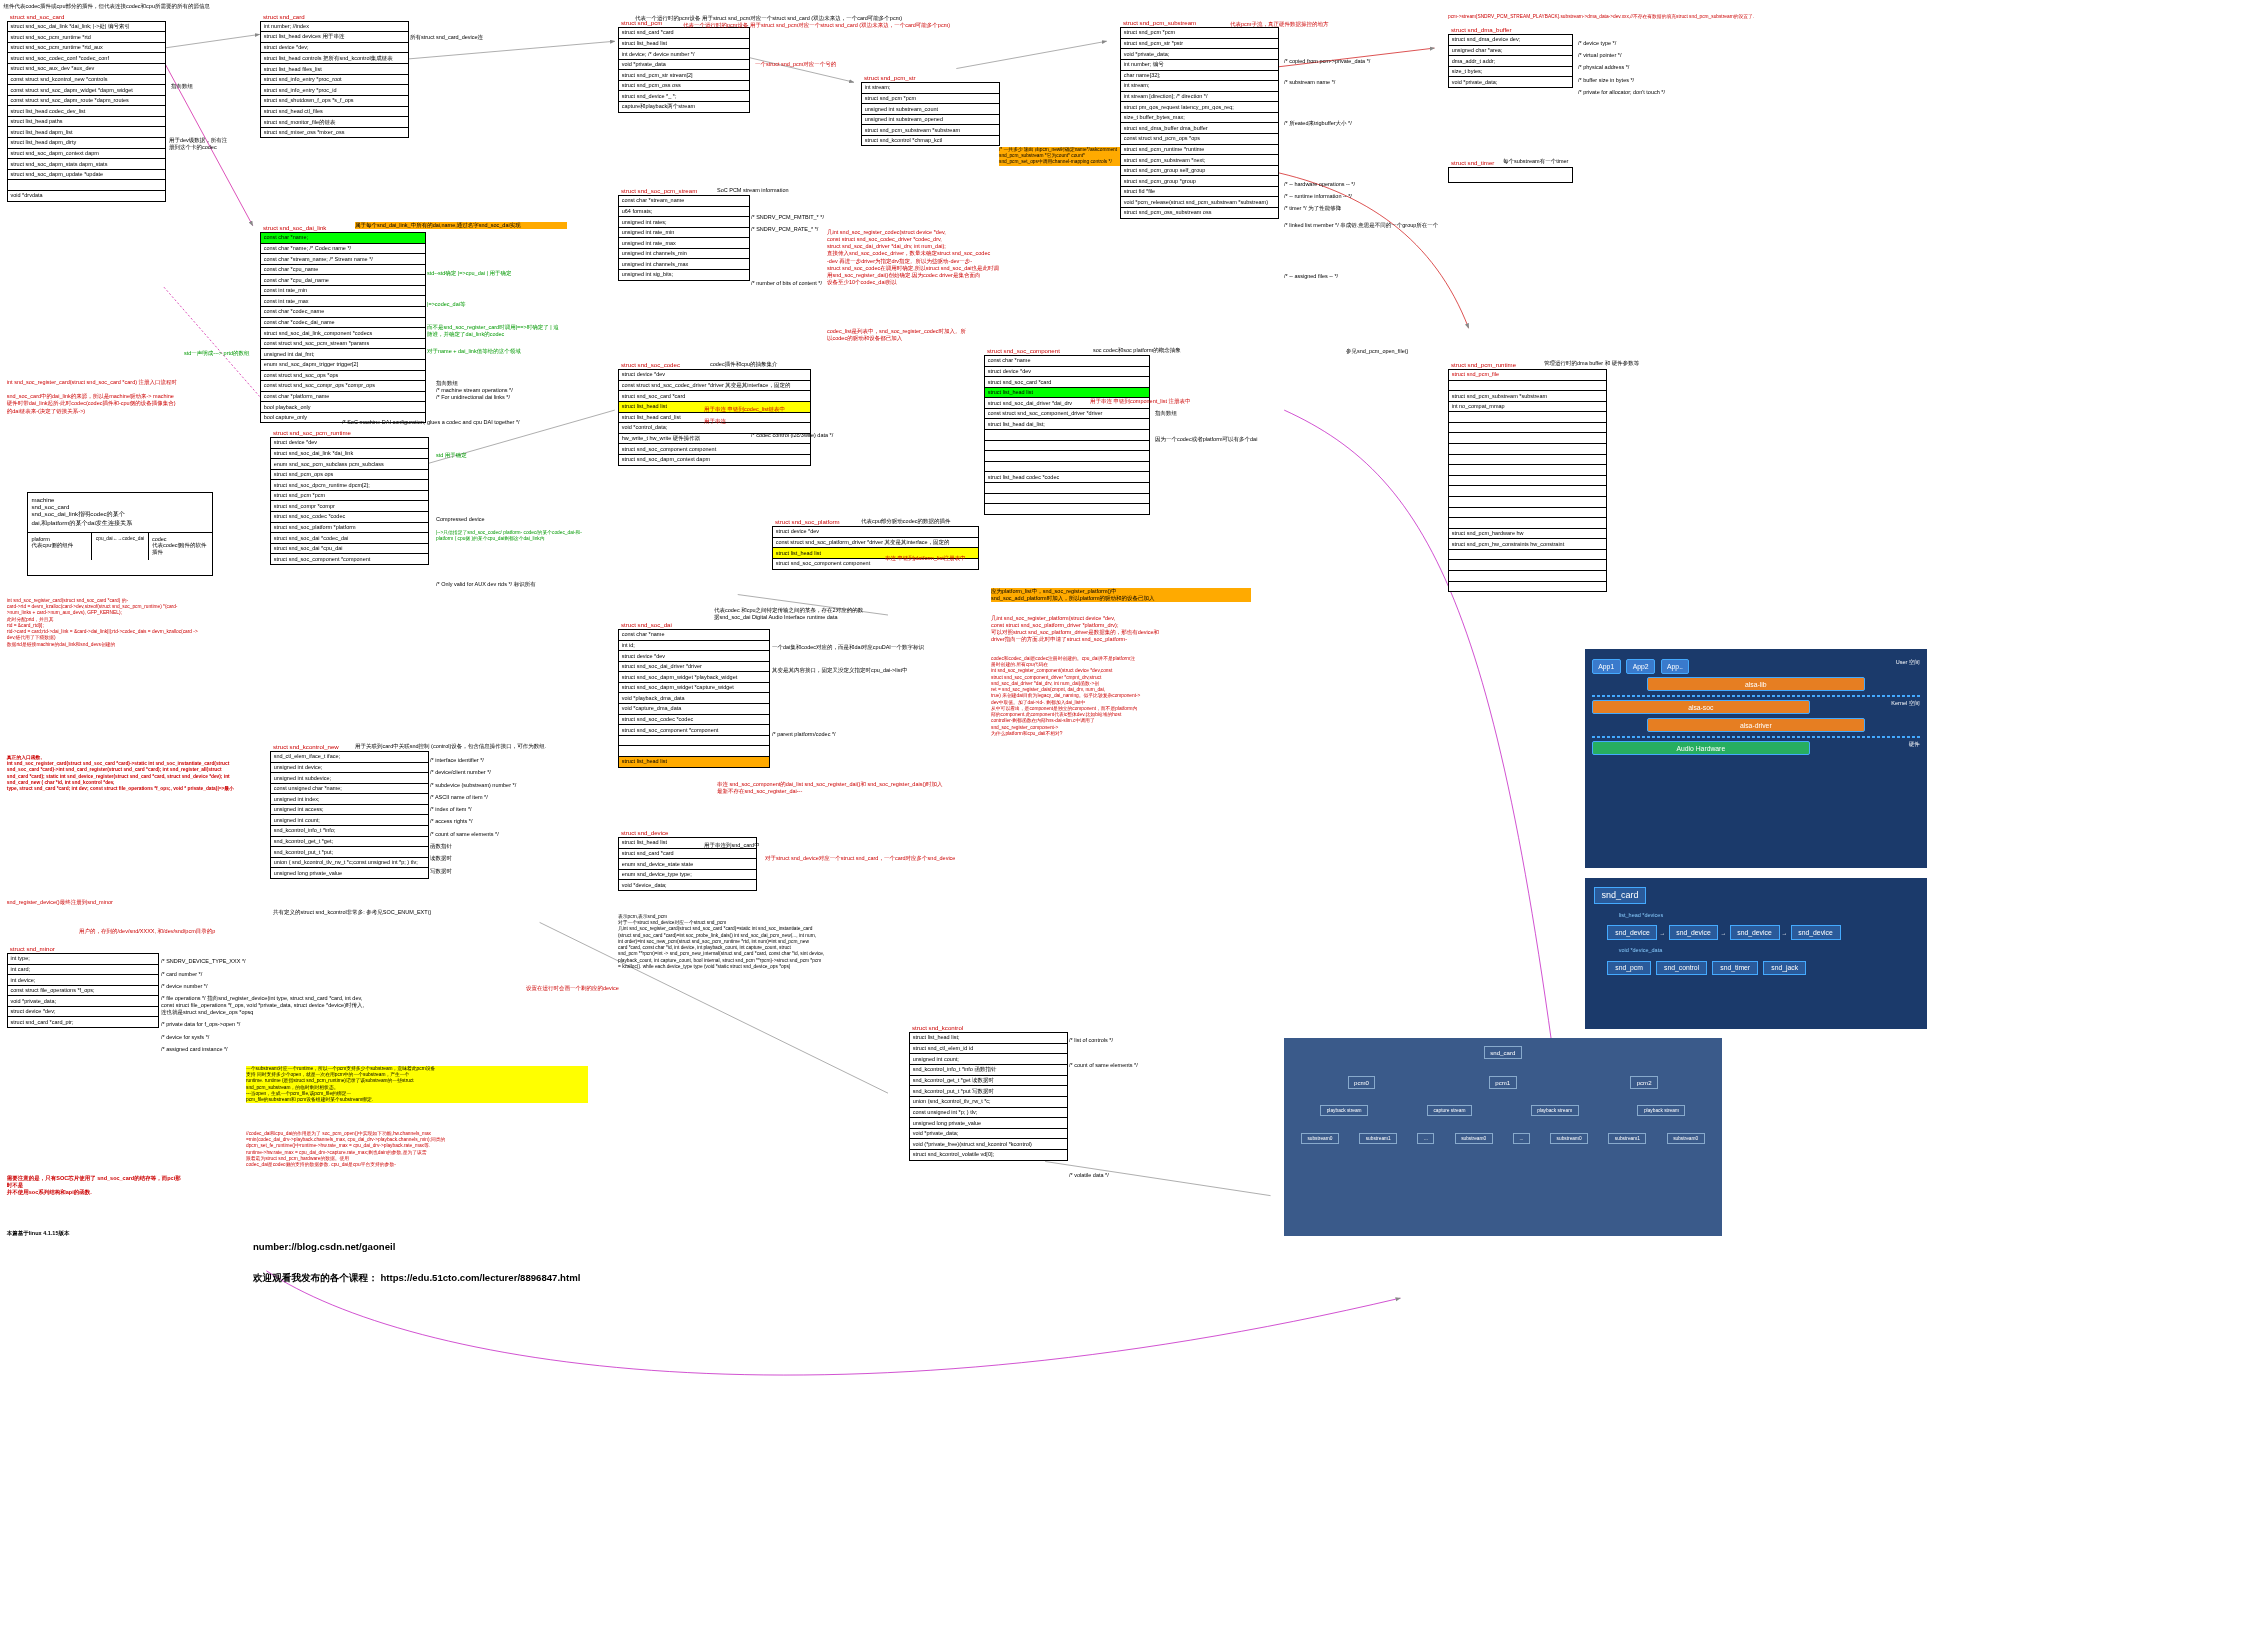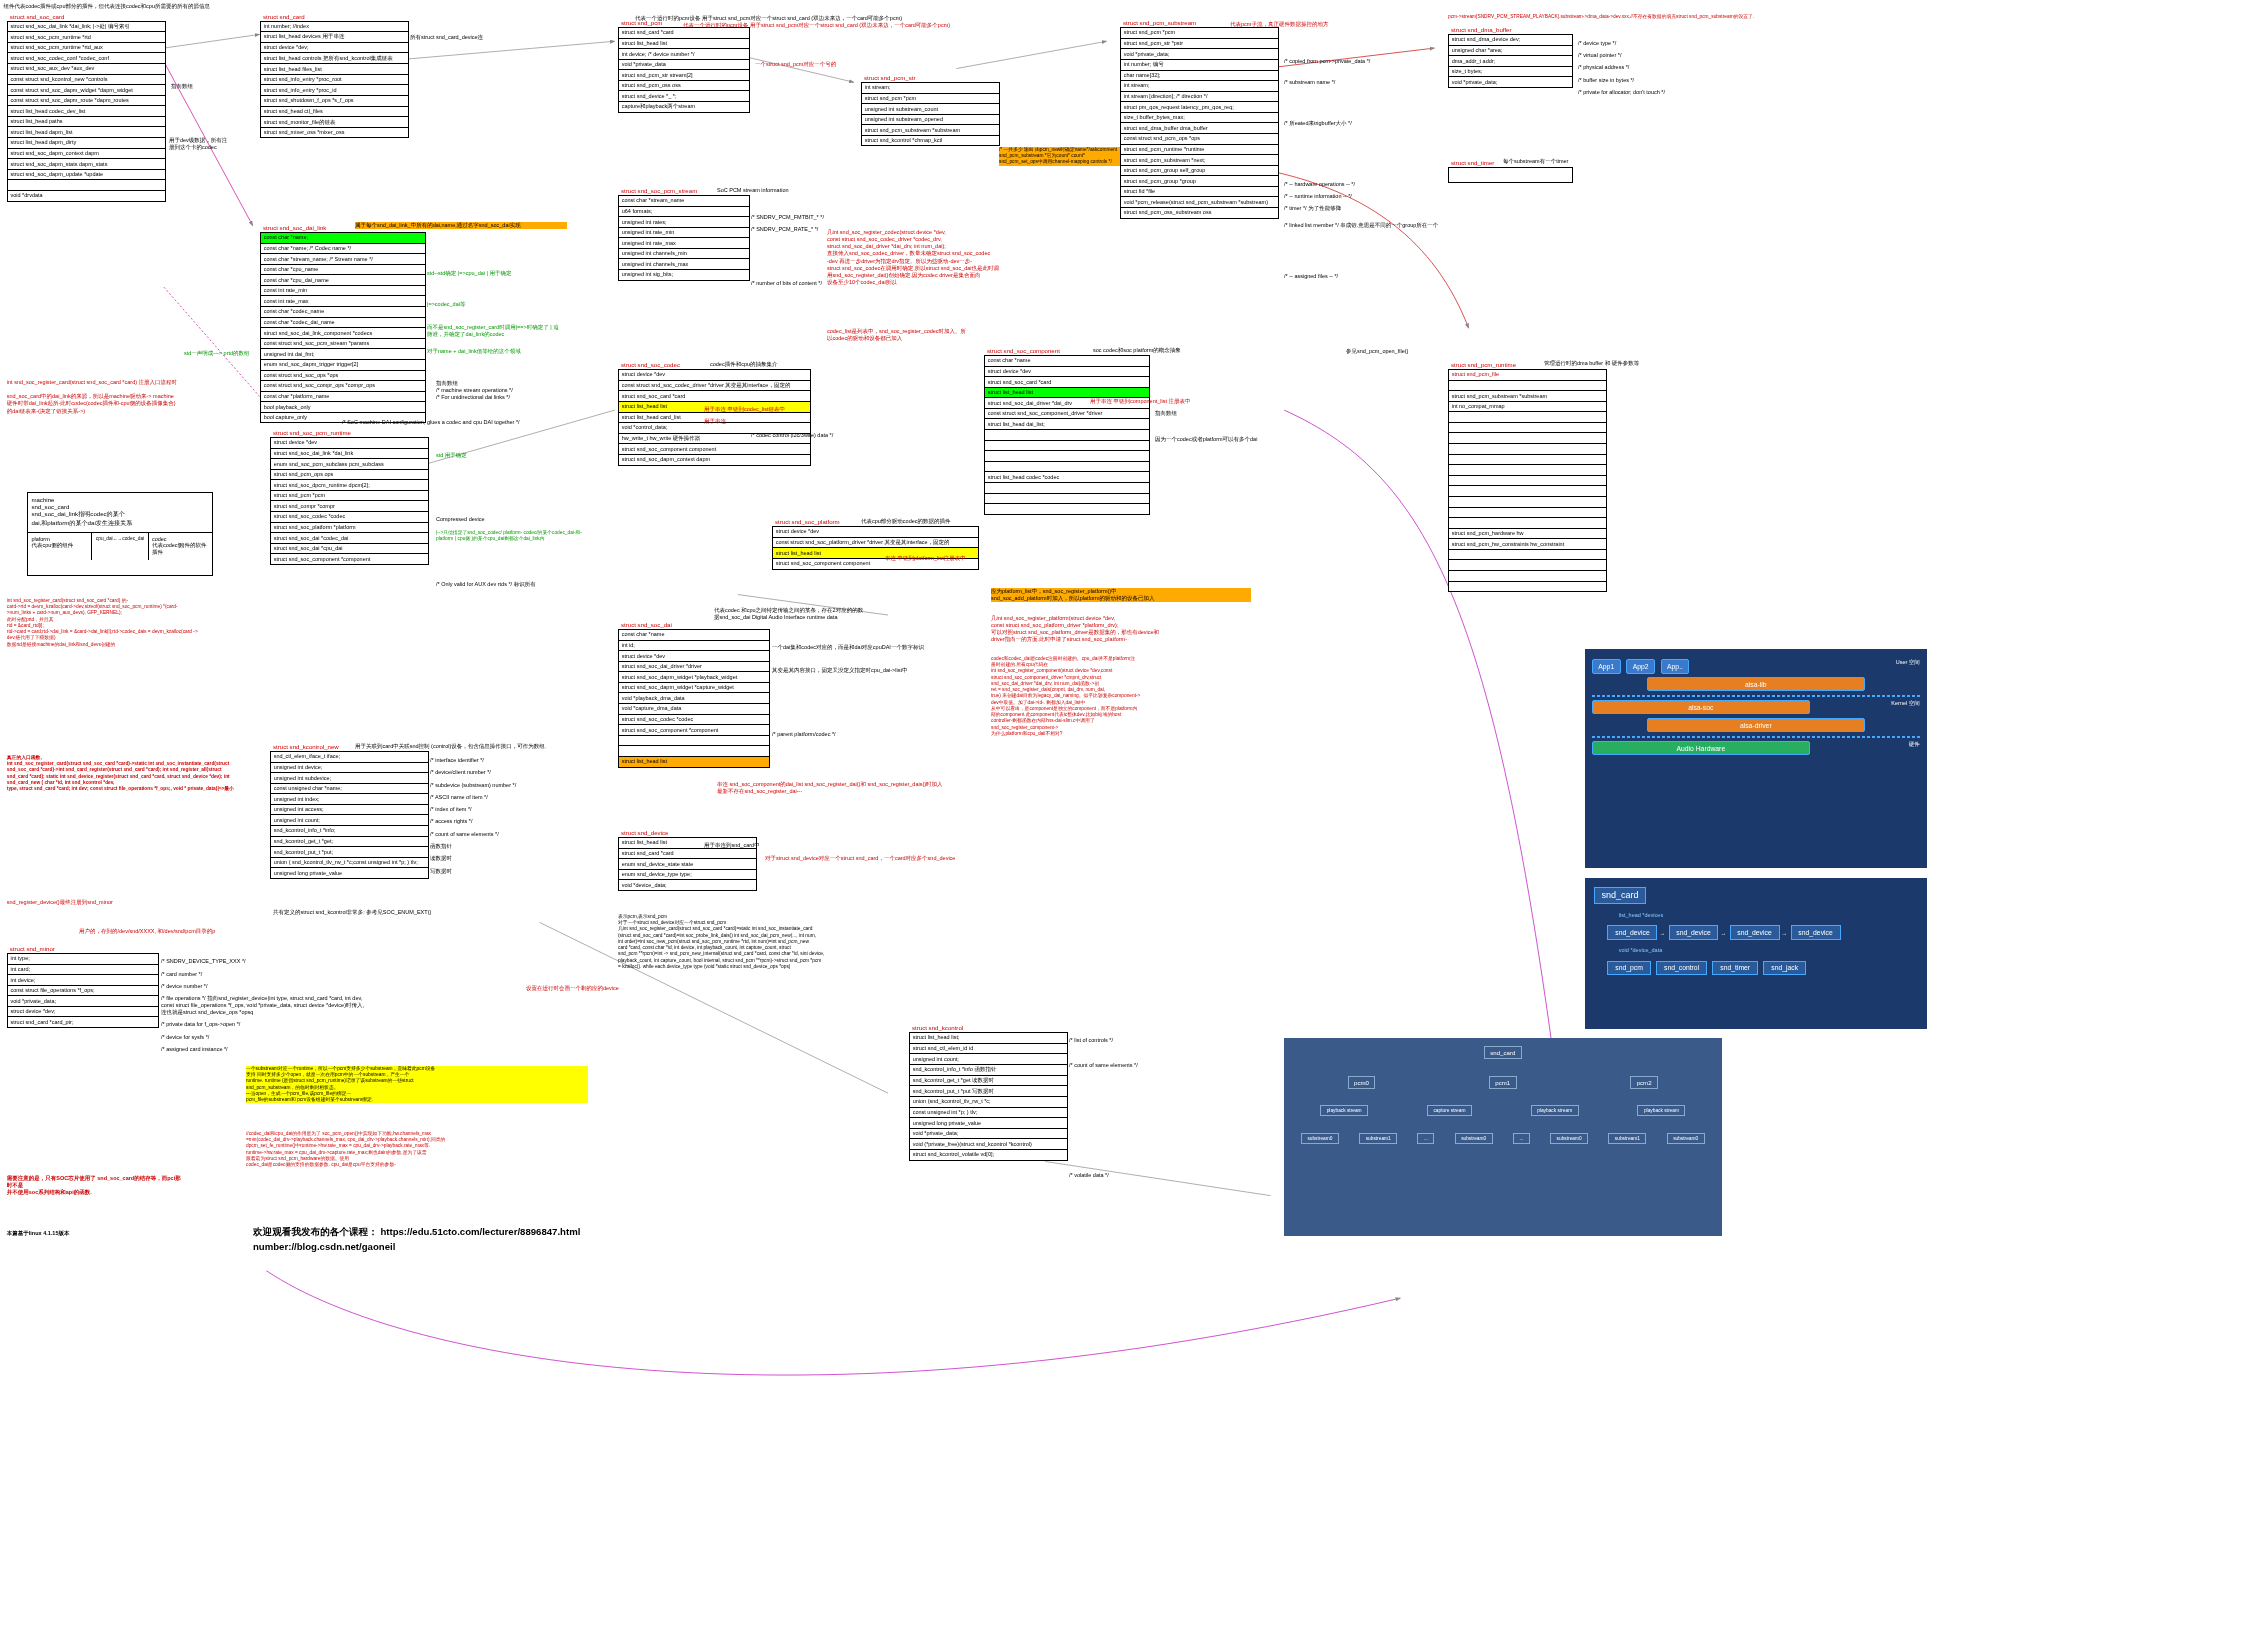--- a/index.html
+++ b/index.html
@@ -629,16 +629,16 @@
     <span class="node">substream1</span>
     <span class="node">...</span>
     <span class="node">substream0</span>
     <span class="node">...</span>
     <span class="node">substream0</span>
     <span class="node">substream1</span>
     <span class="node">substream0</span>
   </div>
 </div>
 
-<div class="footer-text" style="top:1226px;left:253px">欢迎观看我发布的各个课程：  https://edu.51cto.com/lecturer/8896847.html</div>
+<div class="footer-text" style="top:1272px;left:253px">欢迎观看我发布的各个课程：  https://edu.51cto.com/lecturer/8896847.html</div>
 <div class="footer-text" style="top:1241px;left:253px">number://blog.csdn.net/gaoneil</div>
 <div class="annotation" style="top:1230px;left:6.8px;font-weight:bold">本篇基于linux 4.1.15版本</div>
 
 
 </body></html>

